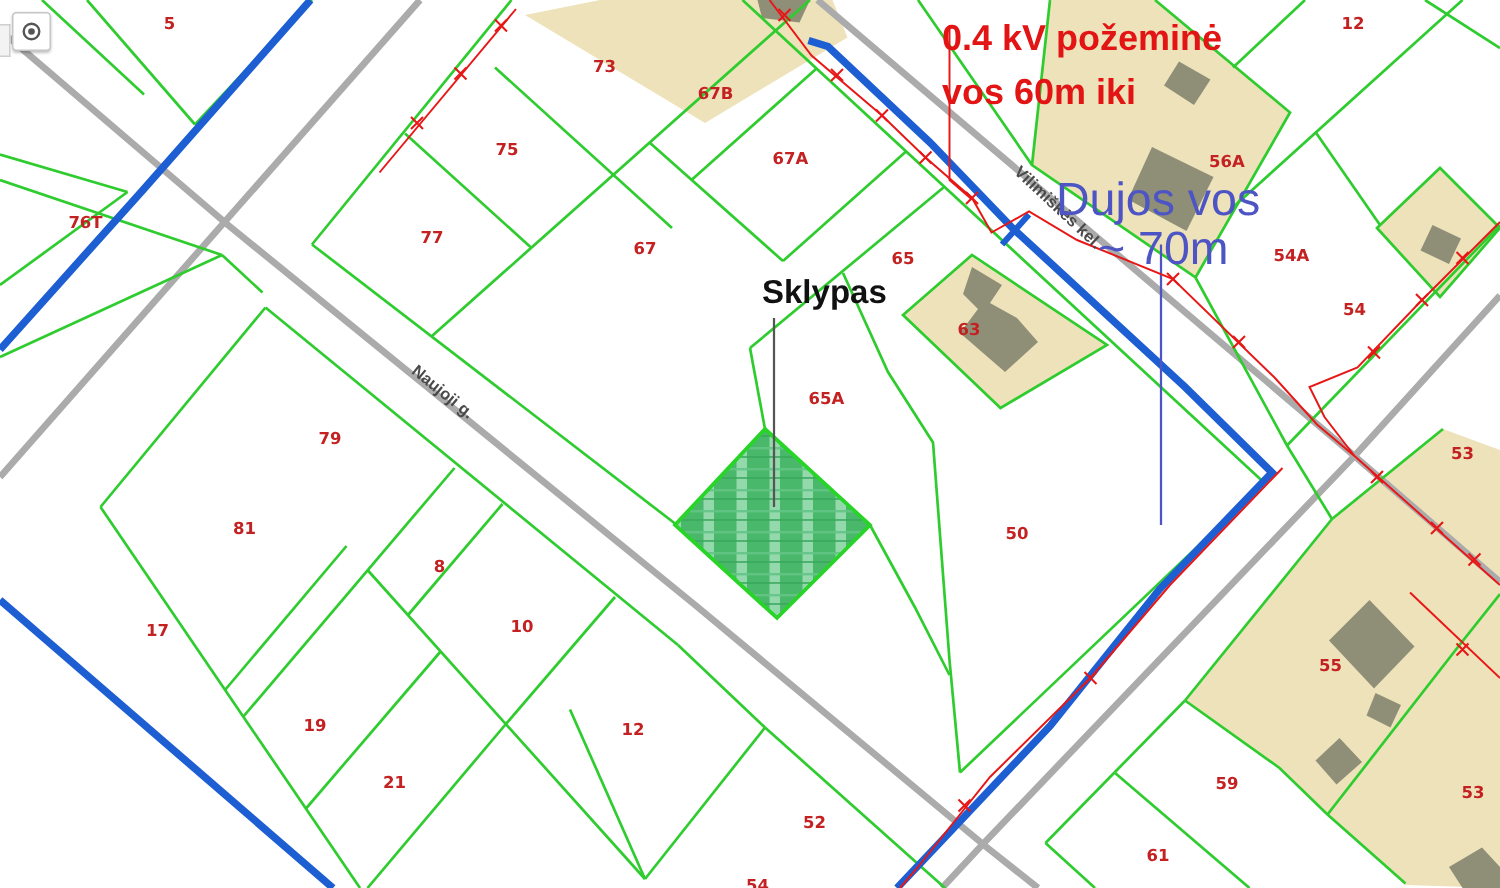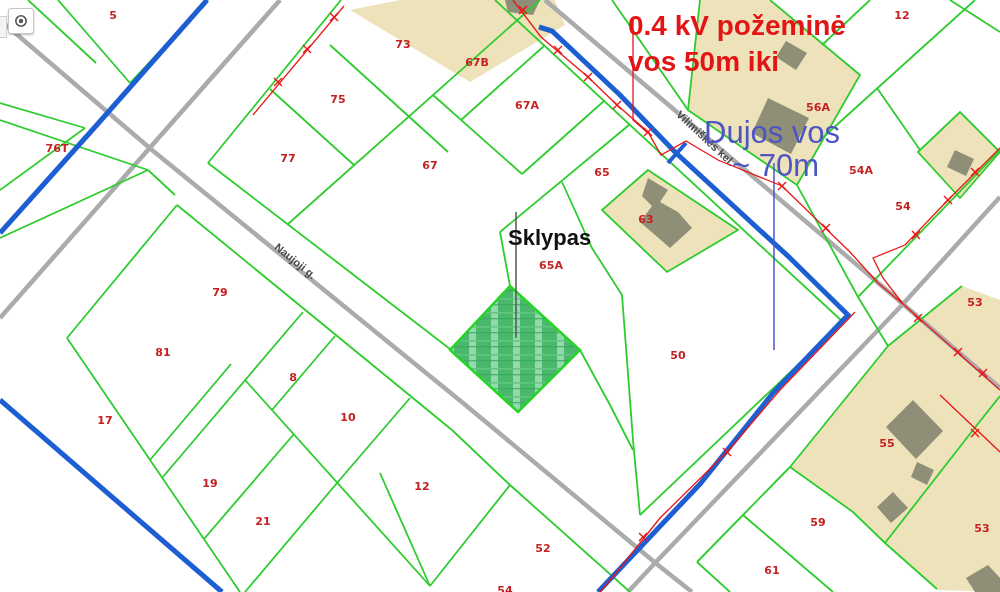--- a/index.html
+++ b/index.html
@@ -1,21 +1,21 @@
 <!DOCTYPE html>
 <html><head>
 <meta charset="utf-8">
 <style>
   html,body{margin:0;padding:0;background:#fff;}
   #stage{position:relative;width:1000px;height:592px;overflow:hidden;background:#fff;
          font-family:"Liberation Sans",sans-serif;}
   #mapsvg{position:absolute;left:0;top:0;}
   .note{position:absolute;line-height:1.0;white-space:nowrap;pointer-events:none;}
-  #sklypas-note{left:508px;top:184px;font-size:22px;font-weight:bold;color:#111;margin-top:43px;}
-  #electric-note{left:628px;top:8px;font-size:28px;font-weight:bold;color:#e31414;line-height:36px;}
+  #sklypas-note{left:508px;top:184px;font-size:22px;font-weight:bold;color:#111;}
+  #electric-note{left:628px;top:8px;font-size:24px;font-weight:bold;color:#e31414;line-height:36px;}
   #gas-note{left:704px;top:116px;font-size:31px;color:#4d55c4;line-height:33px;}
   #gas-note .l2{margin-left:28px;}
   .parcel-label{font-family:"DejaVu Sans",sans-serif;font-weight:bold;font-size:11px;fill:#c42222;}
   .street-label{font-family:"Liberation Sans",sans-serif;font-size:11px;font-weight:bold;fill:#4a4a4a;}
   #locate-btn{position:absolute;left:8px;top:8px;width:24px;height:24px;background:#fff;
       border:1px solid #c6c6c6;border-radius:3px;box-shadow:0 1px 2px rgba(0,0,0,.25);
       display:flex;align-items:center;justify-content:center;cursor:pointer;}
   #edge-sliver{position:absolute;left:0;top:16px;width:6px;height:20px;background:#f3f3f3;
       border:1px solid #cfcfcf;border-left:none;}
 </style>
@@ -202,21 +202,21 @@
         <text x="0" y="0" text-anchor="middle" class="street-label" transform="translate(293,264) rotate(39)">Naujoji g.</text>
         <text x="0" y="0" text-anchor="middle" class="street-label" transform="translate(703,141) rotate(43)">Vilimiškės kel.</text>
       </g>
 
   <line x1="516" y1="212" x2="516" y2="338" stroke="#555" stroke-width="1.5"></line>
 </svg>
 
 <div class="note" id="sklypas-note">Sklypas</div>
 <div class="note" id="electric-note">
       <div>0.4 kV požeminė</div>
-      <div>vos 50m iki</div>
+      <div>vos 60m iki</div>
     </div>
 <div class="note" id="gas-note">
       <div>Dujos vos</div>
       <div class="l2">~ 70m</div>
     </div>
 
 <div id="locate-btn">
   <svg width="16" height="16" viewBox="0 0 16 16">
     <circle cx="8" cy="8" r="5.2" fill="none" stroke="#555" stroke-width="1.6"></circle>
     <circle cx="8" cy="8" r="2.2" fill="#555"></circle>

